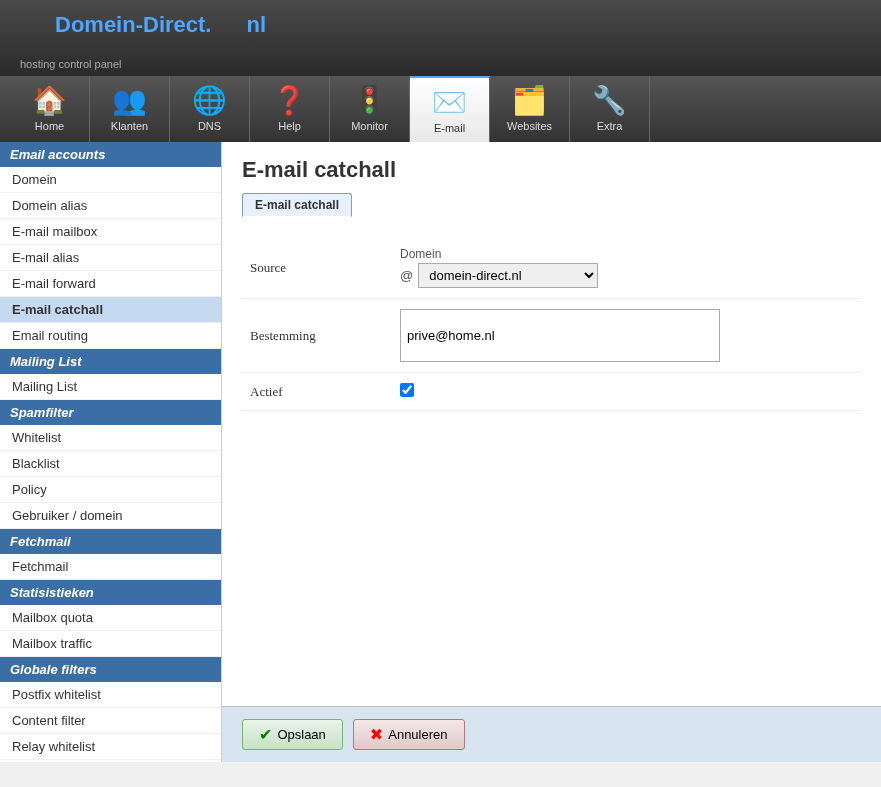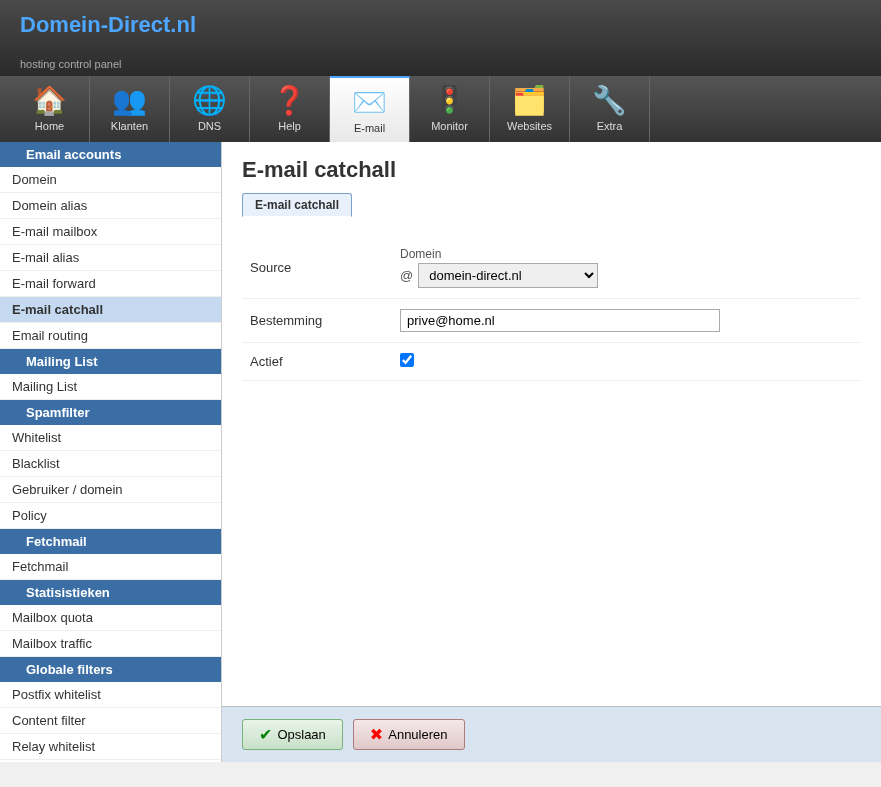--- a/index.html
+++ b/index.html
@@ -1,57 +1,57 @@
 <!DOCTYPE html>
 <html><head>
   <meta charset="utf-8">
   <style>
     * { box-sizing: border-box; margin: 0; padding: 0; }
     body { font-family: Arial, sans-serif; font-size: 13px; background: #f0f0f0; width: 881px; }
 
     
     .header { background: linear-gradient(to bottom, #4a4a4a, #2a2a2a); padding: 12px 20px 6px 20px; }
     .header-title { color: white; font-size: 22px; font-weight: bold; }
-    .header-title span { color: #4da6ff; }
+    .header-title span { color: #4da6ff; margin-left: 35px; }
     .header-subtitle { color: #aaa; font-size: 11px; margin-top: 20px; }
 
     
     .nav { background: linear-gradient(to bottom, #555, #333); display: flex; padding: 0 10px; }
     .nav-item { display: flex; flex-direction: column; align-items: center; padding: 8px 16px; cursor: pointer; color: #ddd; font-size: 11px; min-width: 80px; border-right: 1px solid #666; }
     .nav-item.active { background: linear-gradient(to bottom, #fff, #e8e8e8); color: #333; border-top: 2px solid #4da6ff; }
     .nav-icon { font-size: 28px; margin-bottom: 3px; }
 
     
     .layout { display: flex; min-height: 620px; }
 
     
     .sidebar { width: 222px; background: white; border-right: 1px solid #ccc; flex-shrink: 0; }
-    .sidebar-section { background: #3a6ea5; color: white; padding: 5px 26px; font-weight: bold; font-size: 13px; }
+    .sidebar-section { background: #3a6ea5; color: white; padding: 5px 10px; font-weight: bold; font-size: 13px; font-style: italic; }
     .sidebar-item { padding: 5px 12px; color: #333; cursor: pointer; border-bottom: 1px solid #eee; font-size: 13px; }
     .sidebar-item.active { background: #c5d9f1; font-weight: bold; }
 
     
     .main { flex: 1; background: white; padding: 15px 20px; }
     .page-title { font-size: 22px; font-weight: bold; color: #333; margin-bottom: 10px; }
     .tab-bar { margin-bottom: 20px; }
     .tab-button { background: #d4e1f4; border: 1px solid #7ba0cc; color: #333; padding: 4px 12px; font-size: 12px; cursor: pointer; border-radius: 3px 3px 0 0; }
     .tab-button.active { background: #e8f0fb; border-bottom-color: white; font-weight: bold; }
 
     
     .form-table { width: 100%; border-collapse: collapse; }
     .form-table tr { border-bottom: 1px solid #eee; }
     .form-table td { padding: 10px 8px; vertical-align: middle; }
-    .form-label { width: 150px; color: #333; font-weight: normal; }
+    .form-label { width: 150px; color: #333; font-weight: normal; font-family: Liberation Serif, serif; }
     .form-field { display: flex; align-items: center; gap: 5px; }
     .domain-label { color: #555; font-size: 12px; margin-bottom: 2px; }
     .domain-group { display: flex; flex-direction: column; }
     .at-sign { color: #555; }
 
     select { padding: 3px 6px; border: 1px solid #aaa; font-size: 13px; width: 180px; }
-    input[type="text"] { padding: 3px 6px; border: 1px solid #aaa; font-size: 13px; width: 320px; }
+    input[type="text"] { padding: 18px 6px; border: 1px solid #aaa; font-size: 13px; width: 320px; }
     input[type="checkbox"] { width: 14px; height: 14px; }
 
     
     .footer { background: #d8e4f0; border-top: 1px solid #bbb; padding: 12px 20px; display: flex; gap: 10px; }
     .btn-save { background: linear-gradient(to bottom, #e8f4e8, #c8e0c8); border: 1px solid #7ab07a; padding: 5px 16px; cursor: pointer; border-radius: 3px; font-size: 13px; display: flex; align-items: center; gap: 5px; }
     .btn-cancel { background: linear-gradient(to bottom, #f4e8e8, #e0c8c8); border: 1px solid #b07a7a; padding: 5px 16px; cursor: pointer; border-radius: 3px; font-size: 13px; display: flex; align-items: center; gap: 5px; }
 
     .icon-ok { color: green; font-size: 16px; }
     .icon-cancel { color: red; font-size: 16px; }
 
@@ -86,27 +86,27 @@
     <span>Klanten</span>
   </div>
   <div class="nav-item">
     <span class="nav-icon dns-icon"></span>
     <span>DNS</span>
   </div>
   <div class="nav-item">
     <span class="nav-icon help-icon"></span>
     <span>Help</span>
   </div>
+  <div class="nav-item">
+    <span class="nav-icon monitor-icon"></span>
+    <span>Monitor</span>
+  </div>
   <div class="nav-item active">
     <span class="nav-icon email-icon"></span>
     <span>E-mail</span>
-  </div>
-  <div class="nav-item">
-    <span class="nav-icon monitor-icon"></span>
-    <span>Monitor</span>
   </div>
   <div class="nav-item">
     <span class="nav-icon websites-icon"></span>
     <span>Websites</span>
   </div>
   <div class="nav-item">
     <span class="nav-icon extra-icon"></span>
     <span>Extra</span>
   </div>
 </div>
@@ -123,22 +123,22 @@
     <div class="sidebar-item">E-mail forward</div>
     <div class="sidebar-item active">E-mail catchall</div>
     <div class="sidebar-item">Email routing</div>
 
     <div class="sidebar-section">Mailing List</div>
     <div class="sidebar-item">Mailing List</div>
 
     <div class="sidebar-section">Spamfilter</div>
     <div class="sidebar-item">Whitelist</div>
     <div class="sidebar-item">Blacklist</div>
+    <div class="sidebar-item">Policy</div>
     <div class="sidebar-item">Gebruiker / domein</div>
-    <div class="sidebar-item">Policy</div>
 
     <div class="sidebar-section">Fetchmail</div>
     <div class="sidebar-item">Fetchmail</div>
 
     <div class="sidebar-section">Statisistieken</div>
     <div class="sidebar-item">Mailbox quota</div>
     <div class="sidebar-item">Mailbox traffic</div>
 
     <div class="sidebar-section">Globale filters</div>
     <div class="sidebar-item">Postfix whitelist</div>

